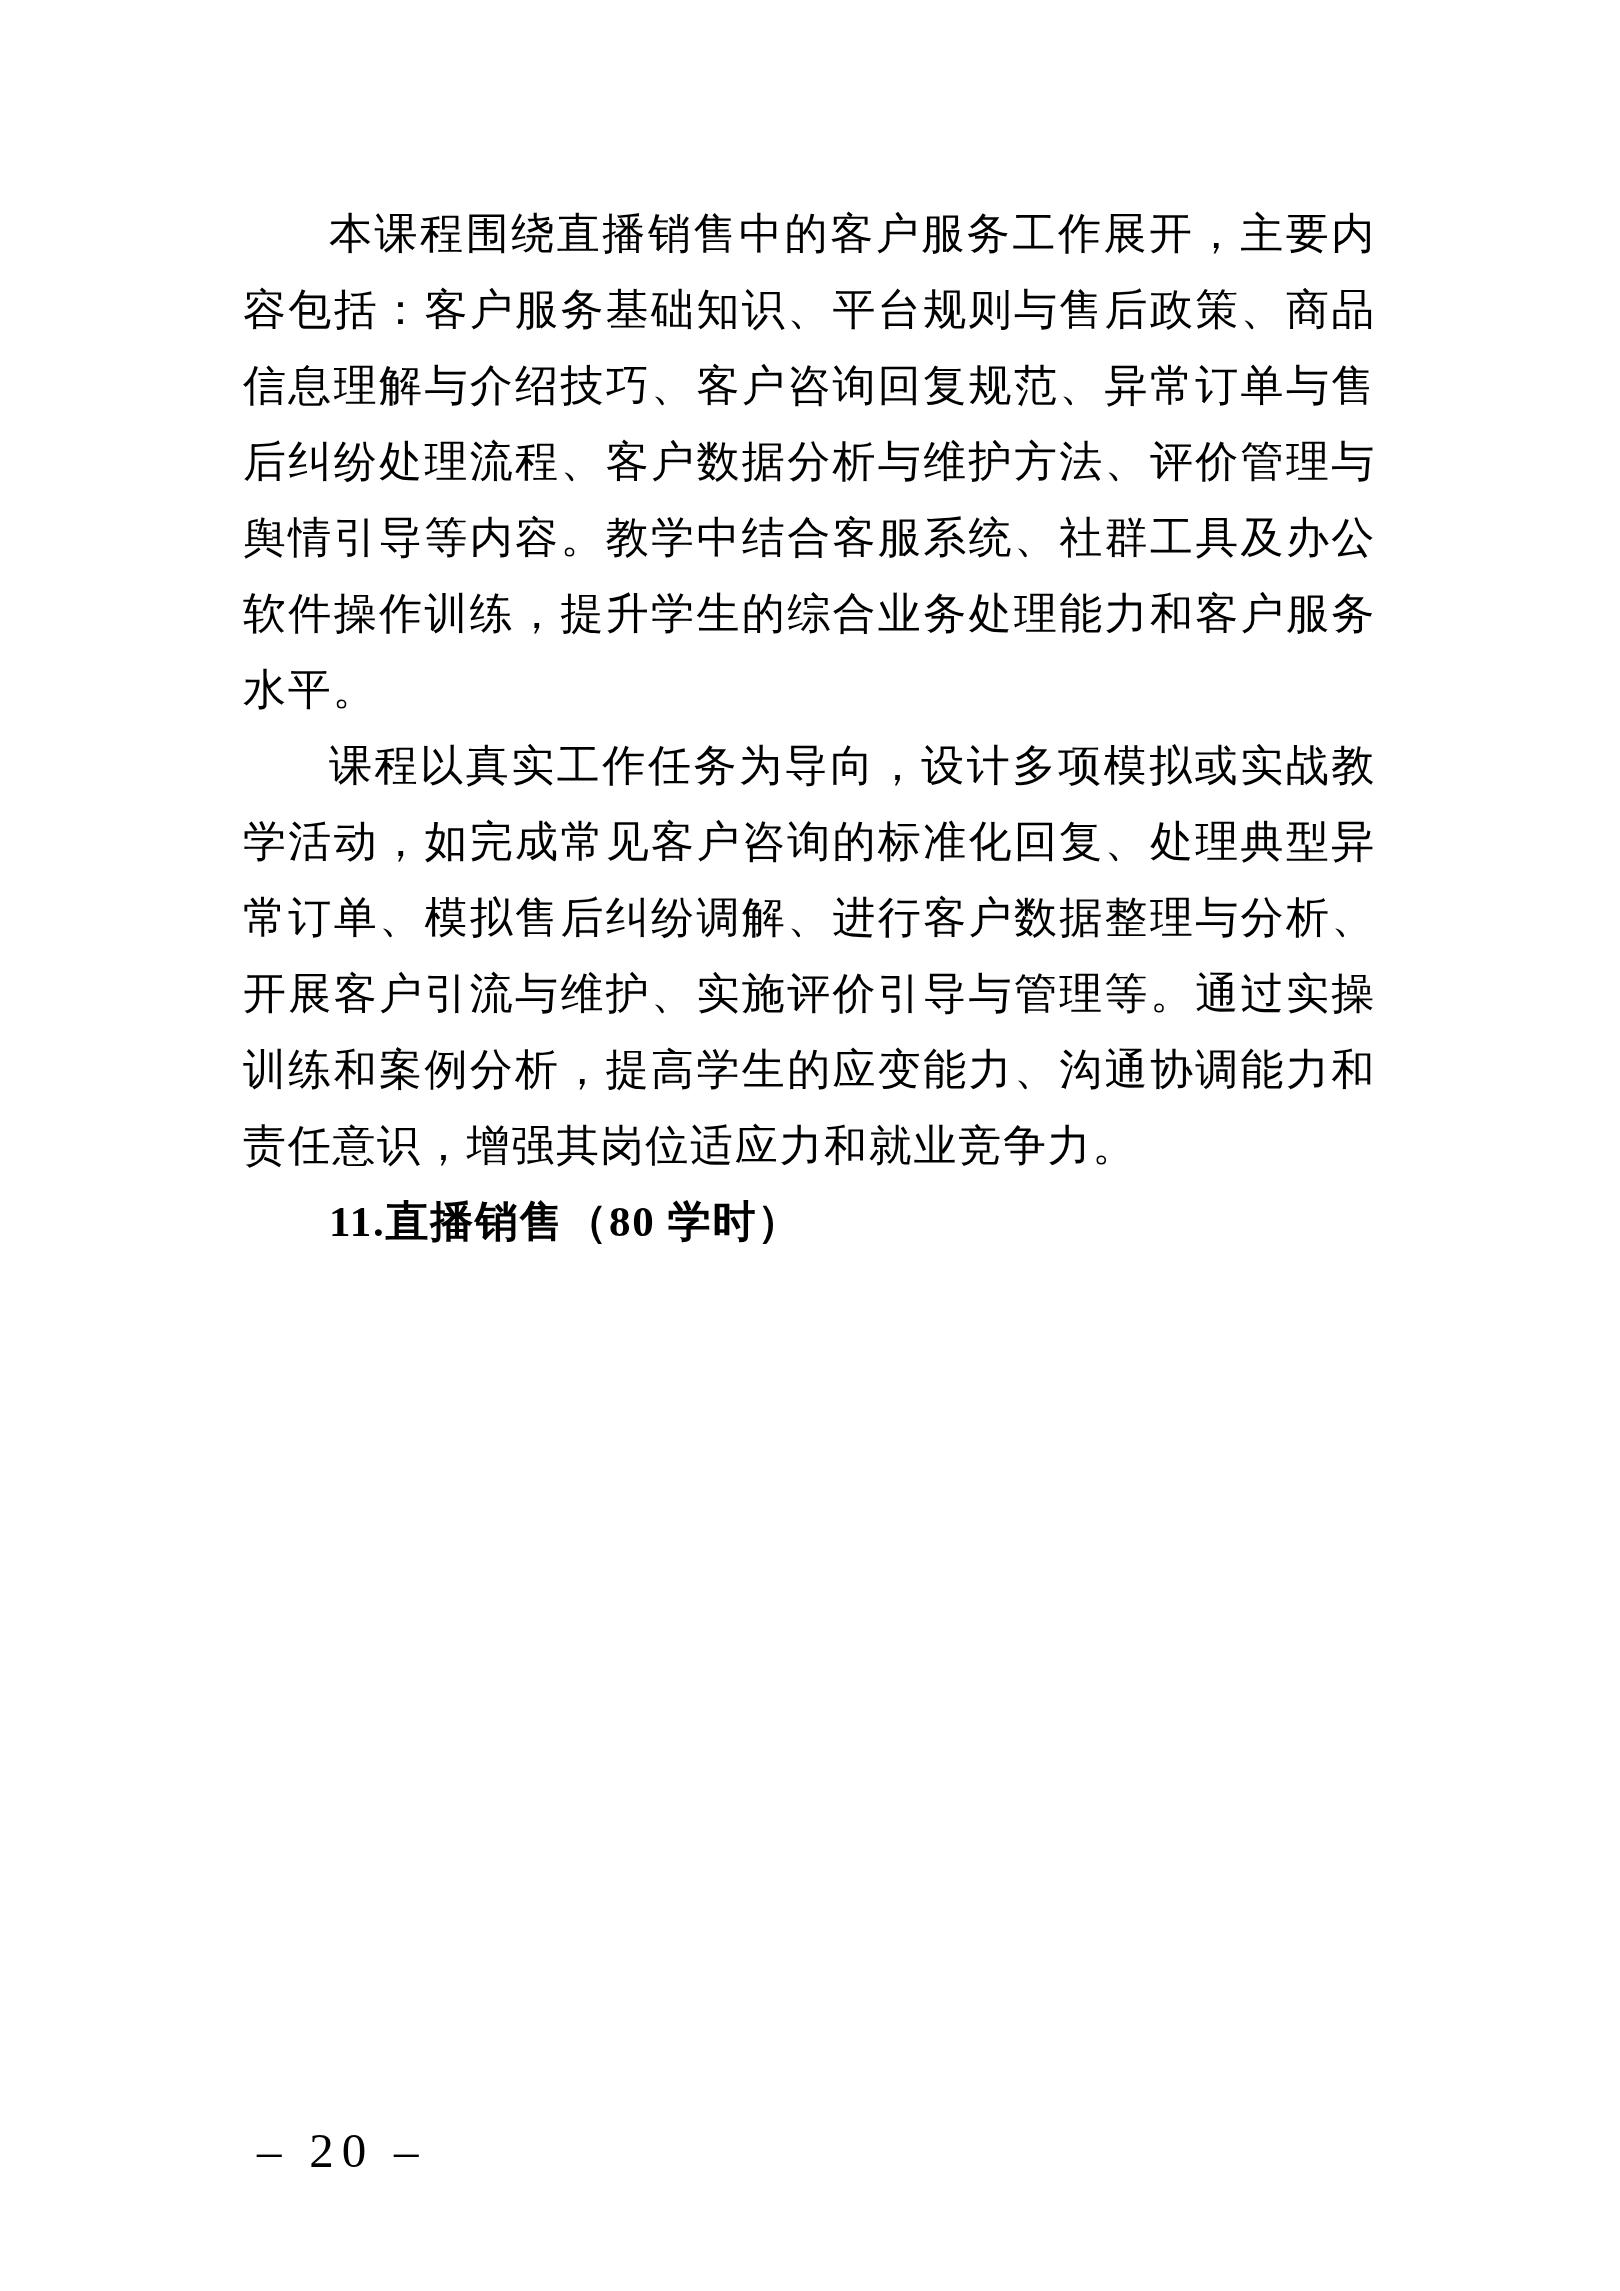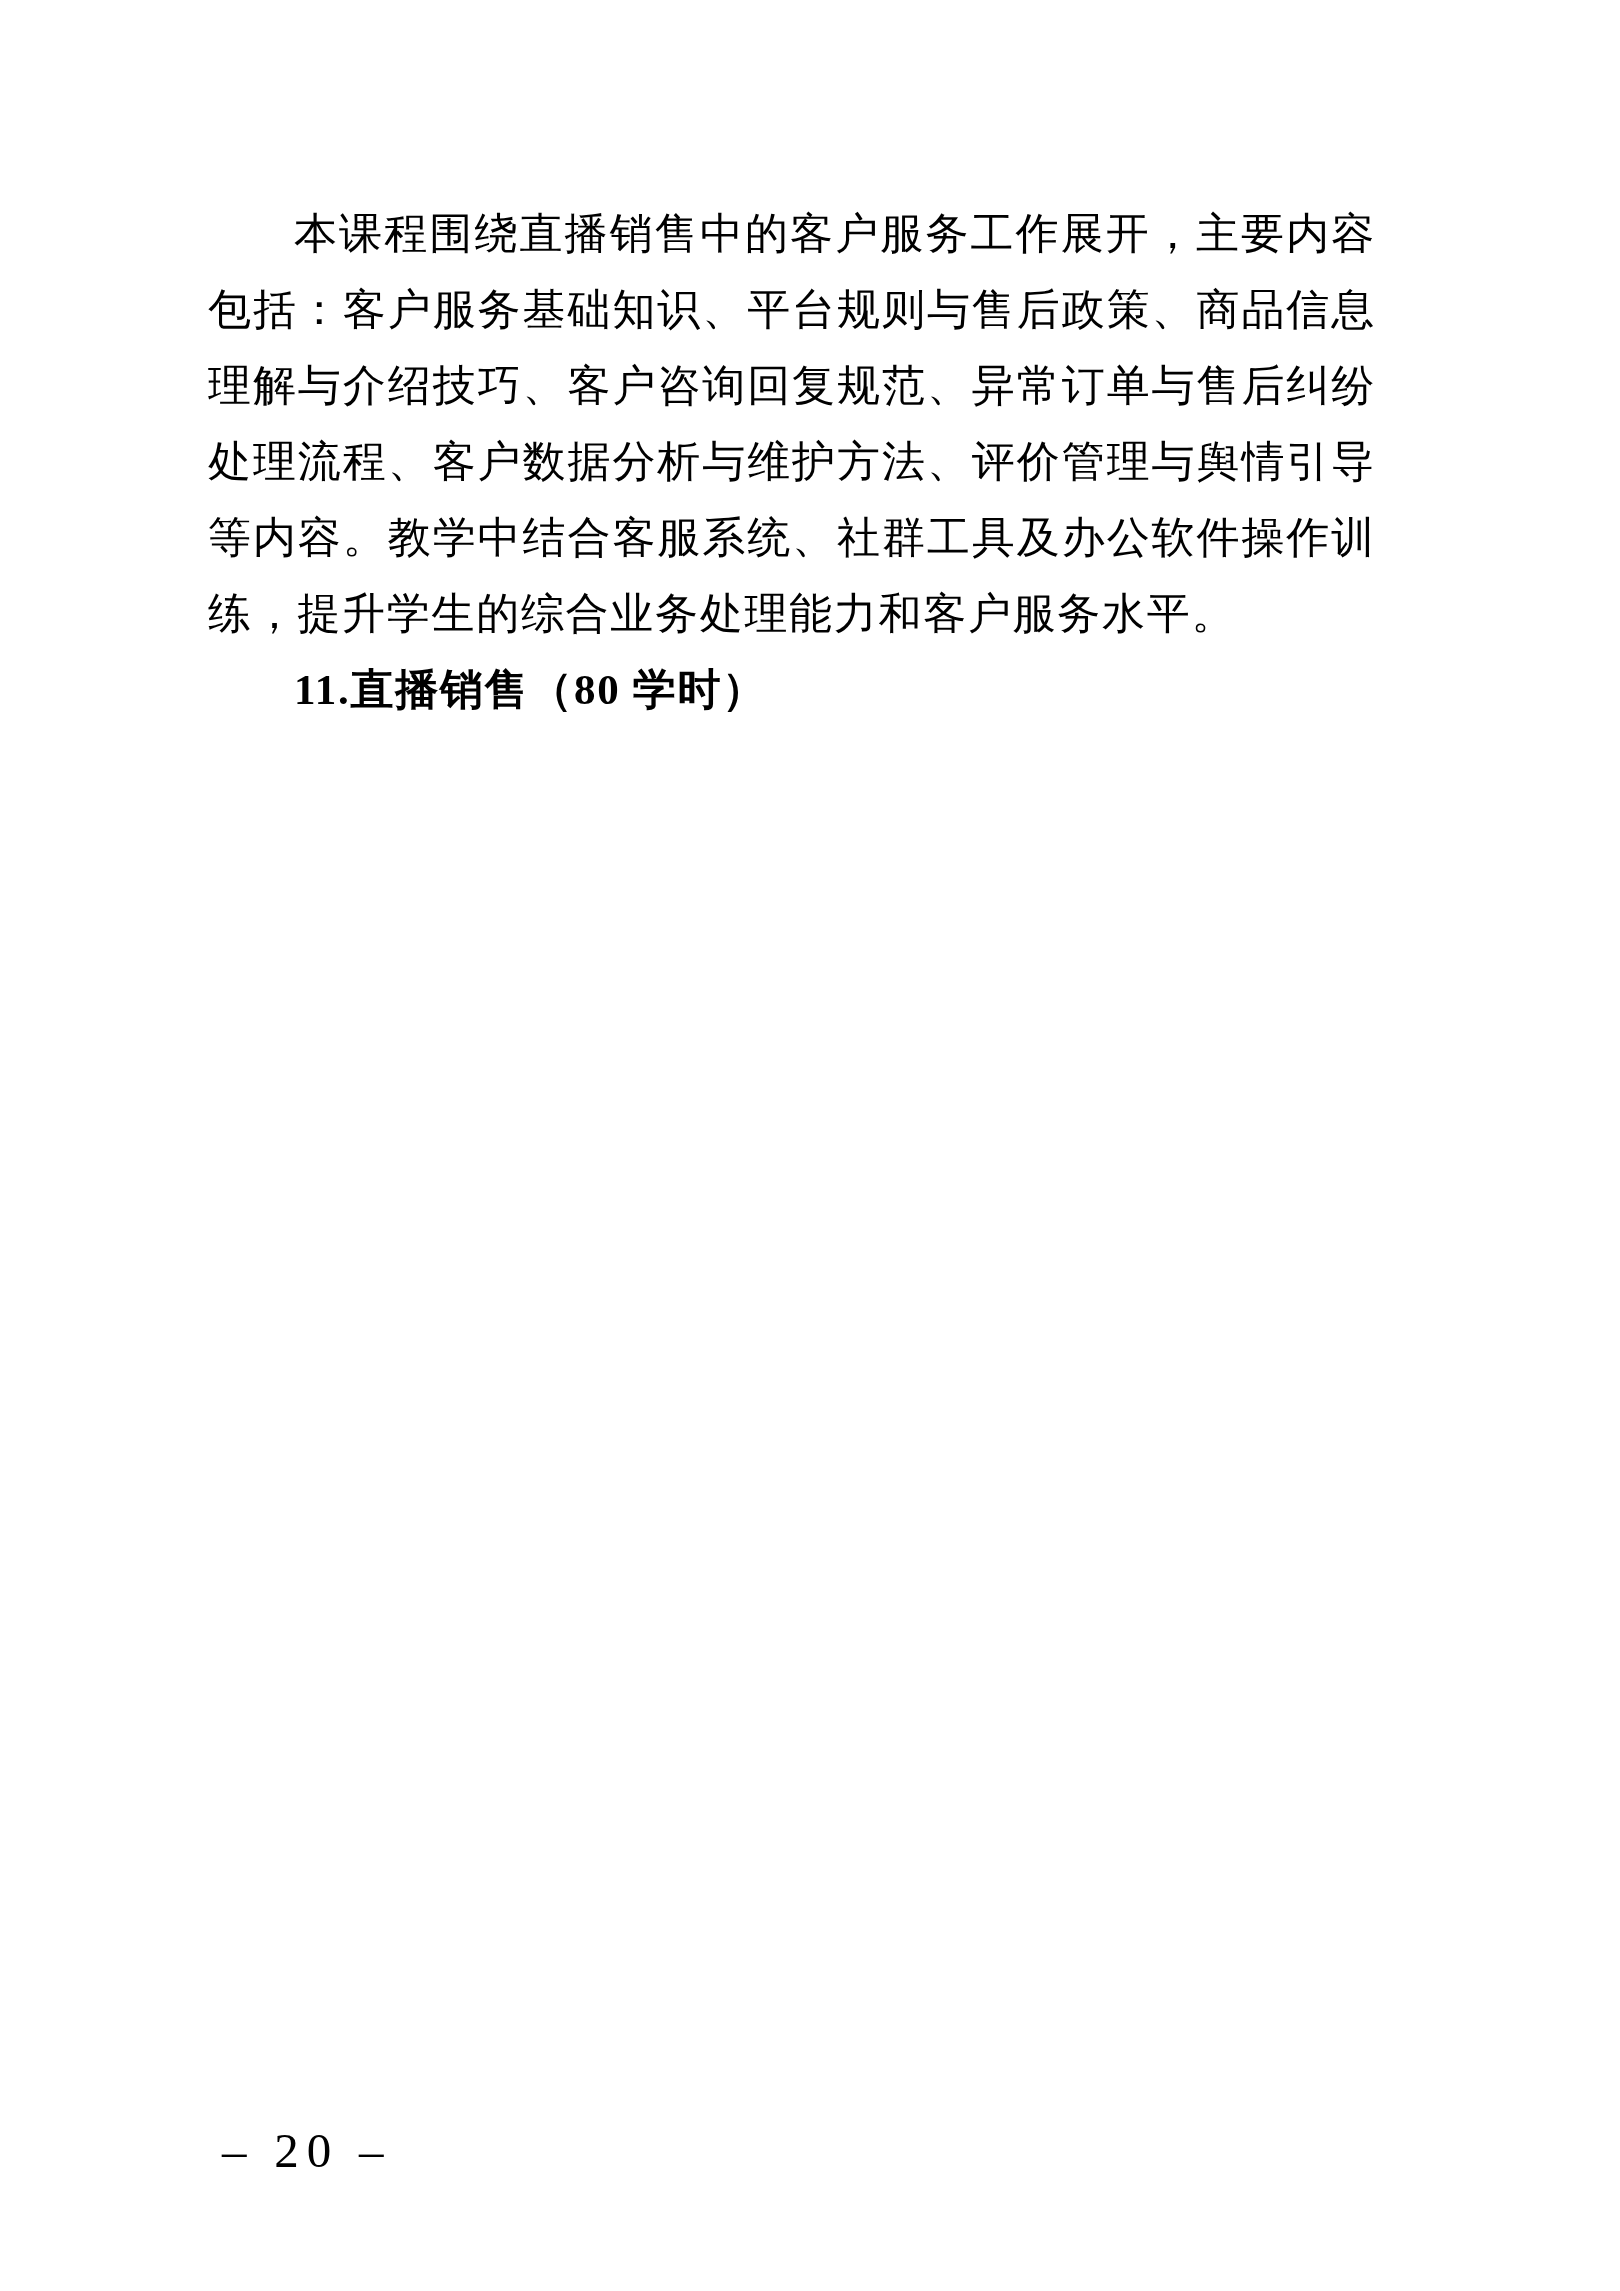--- a/index.html
+++ b/index.html
@@ -1,15 +1,15 @@
 <!DOCTYPE html>
 <html><head>
 <meta charset="utf-8">
 <style>
-  * { box-sizing: border-box; }
+  * { box-sizing: border-box; padding-left: 35px; }
   html, body {
     margin: 0;
     padding: 0;
     background: #ffffff;
   }
   .page {
     position: relative;
     width: 1620px;
     height: 2292px;
     background: #ffffff;
@@ -48,19 +48,20 @@
     font-family: "Liberation Serif", "DejaVu Serif", serif;
   }
 </style>
 </head>
 <body>
 
 <div class="page">
 
   <div class="doc-text">
     <p>本课程围绕直播销售中的客户服务工作展开，主要内容包括：客户服务基础知识、平台规则与售后政策、商品信息理解与介绍技巧、客户咨询回复规范、异常订单与售后纠纷处理流程、客户数据分析与维护方法、评价管理与舆情引导等内容。教学中结合客服系统、社群工具及办公软件操作训练，提升学生的综合业务处理能力和客户服务水平。</p>
+    <p>课程以真实工作任务为导向，设计多项模拟或实战教学活动，如完成常见客户咨询的标准化回复、处理典型异常订单、模拟售后纠纷调解、进行客户数据整理与分析、开展客户引流与维护、实施评价引导与管理等。通过实操训练和案例分析，提高学生的应变能力、沟通协调能力和责任意识，增强其岗位适应力和就业竞争力。</p>
     <p class="heading">11.直播销售（80 学时）</p>
   </div>
 
   <div class="page-number">– 20 –</div>
 
 </div>
 
 
 </body></html>

